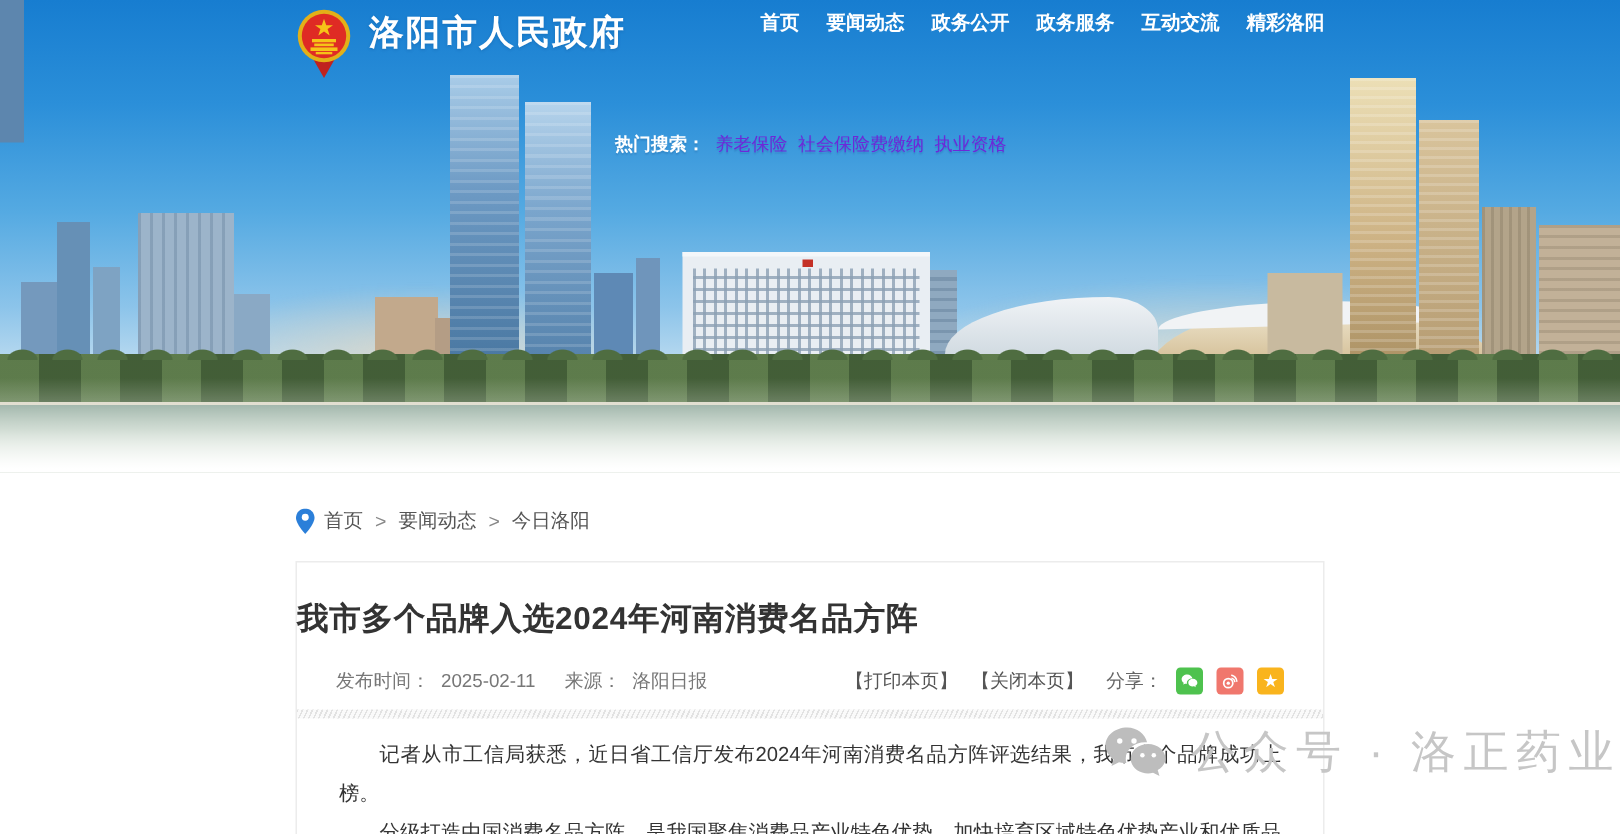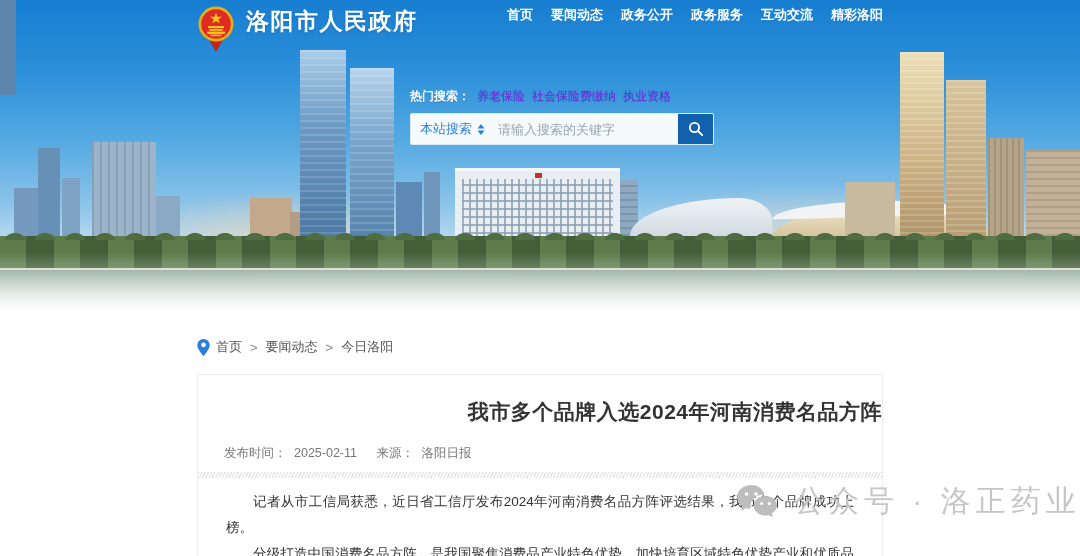--- a/index.html
+++ b/index.html
@@ -111,21 +111,21 @@
 
   
   .breadcrumb { position:absolute; left:197px; top:338px; width:686px;
     display:flex; align-items:center; gap:6px; font-size:13px; color:#555; z-index:5; }
   .crumb { color:#555; cursor:pointer; text-decoration:none; }
   .crumb-sep { color:#888; margin:0 2px; }
 
   
   .article-card { position:absolute; left:197px; top:374px; width:686px; height:270px;
     background:#fff; border:1px solid #ececec; z-index:4; }
-  .article-title { margin-top:23px; text-align:right; font-size:21px; font-weight:700;
+  .article-title { margin-top:23px; text-align:left; font-size:21px; font-weight:700;
     color:#333; letter-spacing:.5px; }
   .meta-row { display:flex; justify-content:space-between; align-items:center;
     margin:19px 26px 0 26px; font-size:12.5px; color:#777; }
   .meta-left span { margin-right:4px; }
   .meta-left .gap { margin-right:16px; }
   .meta-right { display:flex; align-items:center; gap:9px; color:#555; }
   .page-btn { color:#555; cursor:pointer; white-space:nowrap; }
   .share-label { color:#666; margin-left:6px; }
   .share-icon { width:18px; height:18px; border-radius:3px; display:flex;
     align-items:center; justify-content:center; cursor:pointer; }
@@ -199,36 +199,20 @@
   </nav>
 </div>
 
 <div class="search-area">
   <div class="hot-row">
     <span class="hot-label">热门搜索：</span>
     <a class="hot-term">养老保险</a>
     <a class="hot-term">社会保险费缴纳</a>
     <a class="hot-term">执业资格</a>
   </div>
-  <div class="search-box">
-    <div class="search-scope">
-      <span>本站搜索</span>
-      <svg class="scope-arrows" width="8" height="11" viewBox="0 0 8 11">
-        <path d="M4 0 L7.5 4.5 H0.5 Z" fill="#2b7fd9"></path>
-        <path d="M4 11 L0.5 6.5 H7.5 Z" fill="#2b7fd9"></path>
-      </svg>
-    </div>
-    <input class="search-input" type="text" placeholder="请输入搜索的关键字" style="">
-    <button class="search-btn">
-      <svg width="16" height="16" viewBox="0 0 16 16">
-        <circle cx="6.5" cy="6.5" r="4.6" fill="none" stroke="#fff" stroke-width="1.8"></circle>
-        <line x1="10" y1="10" x2="14.2" y2="14.2" stroke="#fff" stroke-width="1.8" stroke-linecap="round"></line>
-      </svg>
-    </button>
-  </div>
 </div>
 
 <div class="breadcrumb">
   <svg width="13" height="17" viewBox="0 0 16 22">
     <path d="M8 0 C3.6 0 0 3.6 0 8 c0 5.4 8 14 8 14 s8 -8.6 8 -14 C16 3.6 12.4 0 8 0 Z" fill="#2b7fd9"></path>
     <circle cx="8" cy="7.6" r="3" fill="#fff"></circle>
   </svg>
   <a class="crumb">首页</a>
   <span class="crumb-sep">&gt;</span>
   <a class="crumb">要闻动态</a>
@@ -239,20 +223,42 @@
 <div class="article-card">
   <h1 class="article-title">我市多个品牌入选2024年河南消费名品方阵</h1>
 
   <div class="meta-row">
     <div class="meta-left">
       <span>发布时间：</span>
       <span class="gap">2025-02-11</span>
       <span>来源：</span>
       <span>洛阳日报</span>
     </div>
+    <div class="meta-right">
+      <span class="page-btn">【打印本页】</span>
+      <span class="page-btn">【关闭本页】</span>
+      <span class="share-label">分享：</span>
+      <span class="share-icon share-wechat">
+        <svg width="14" height="14" viewBox="0 0 24 24">
+          <path fill="#fff" d="M9.5 4.5 C5.9 4.5 3 6.9 3 9.9 c0 1.7 .9 3.2 2.4 4.2 l-.6 2 2.2 -1.1 c.5 .1 1 .2 1.6 .2 .2 0 .4 0 .6 0 -.1 -.4 -.2 -.9 -.2 -1.3 0 -2.7 2.6 -4.9 5.8 -4.9 .2 0 .4 0 .6 0 C14.9 6.5 12.4 4.5 9.5 4.5 Z"></path>
+          <path fill="#fff" d="M21 13.9 c0 -2.4 -2.3 -4.4 -5.2 -4.4 -2.9 0 -5.2 2 -5.2 4.4 s2.3 4.4 5.2 4.4 c.5 0 1 -.1 1.5 -.2 l1.9 .9 -.5 -1.7 C20.1 16.5 21 15.3 21 13.9 Z"></path>
+        </svg>
+      </span>
+      <span class="share-icon share-weibo">
+        <svg width="14" height="14" viewBox="0 0 24 24">
+          <circle cx="10" cy="14.5" r="5.2" fill="none" stroke="#fff" stroke-width="2"></circle>
+          <circle cx="10" cy="14.5" r="1.9" fill="#fff"></circle>
+          <path d="M14 5.5 a8 8 0 0 1 5.8 6.8" fill="none" stroke="#fff" stroke-width="1.7" stroke-linecap="round"></path>
+          <path d="M14.3 9 a4.4 4.4 0 0 1 3.2 3.7" fill="none" stroke="#fff" stroke-width="1.7" stroke-linecap="round"></path>
+        </svg>
+      </span>
+      <span class="share-icon share-qzone">
+        <span>★</span>
+      </span>
+    </div>
   </div>
 
   <div class="dotted-divider"></div>
 
   <div class="article-body">
     <p>记者从市工信局获悉，近日省工信厅发布2024年河南消费名品方阵评选结果，我市多个品牌成功上榜。</p>
     <p><span>分级打造中国消费名品方阵，是我国聚焦消费品产业特色优势，加快培育区域特色优势产业和优质品牌的重要内容。通过申报、审核、专家评审等多个阶段，最终“伊滨钢制家具”获评河南消费名品区域品牌，“高家三彩”“杜康”</span></p>
   </div>
 </div>
 

